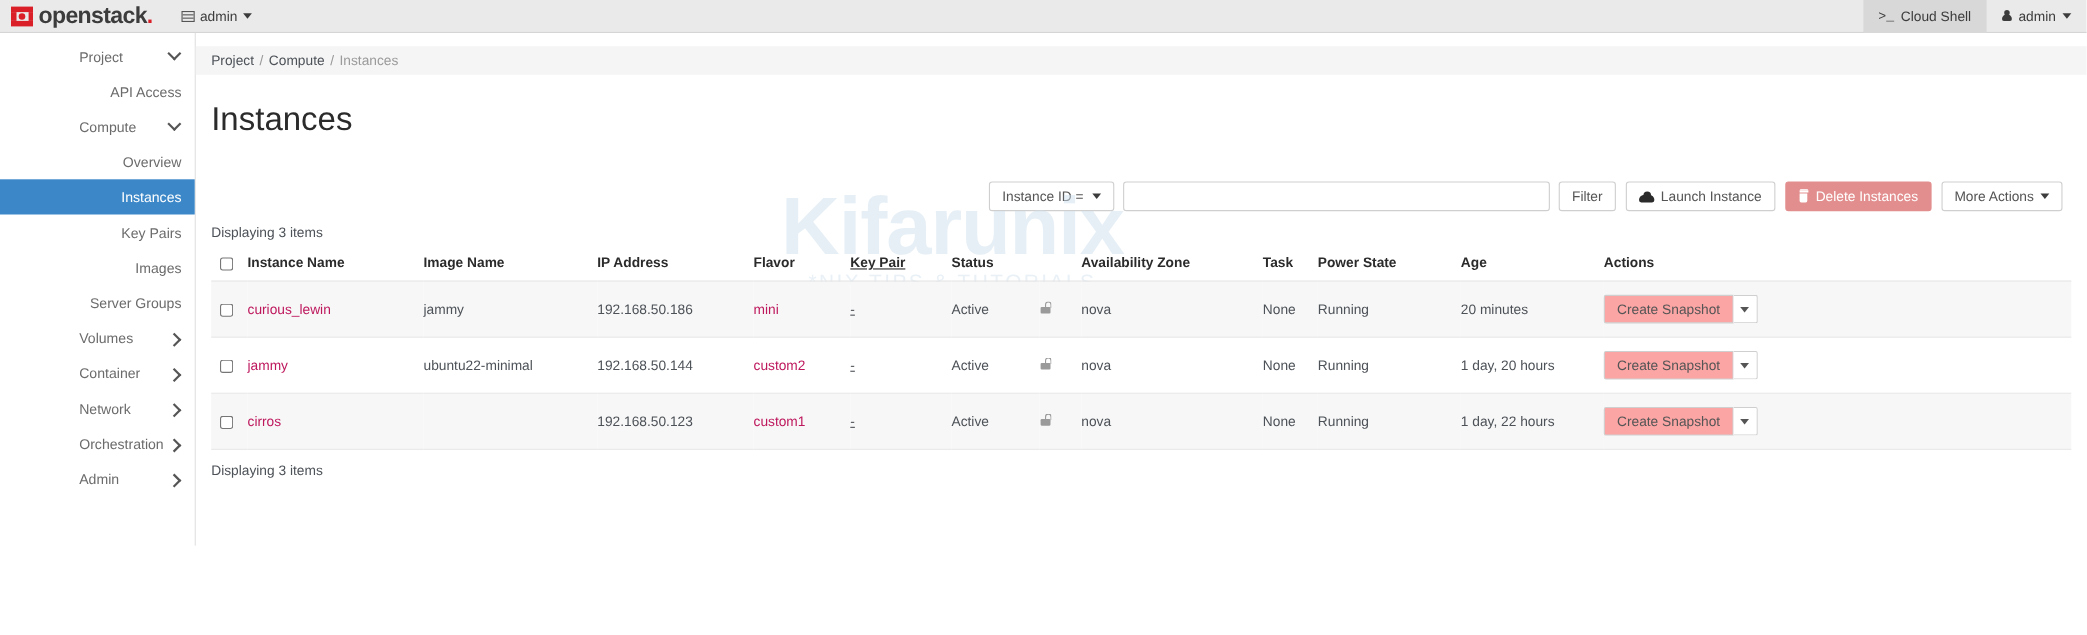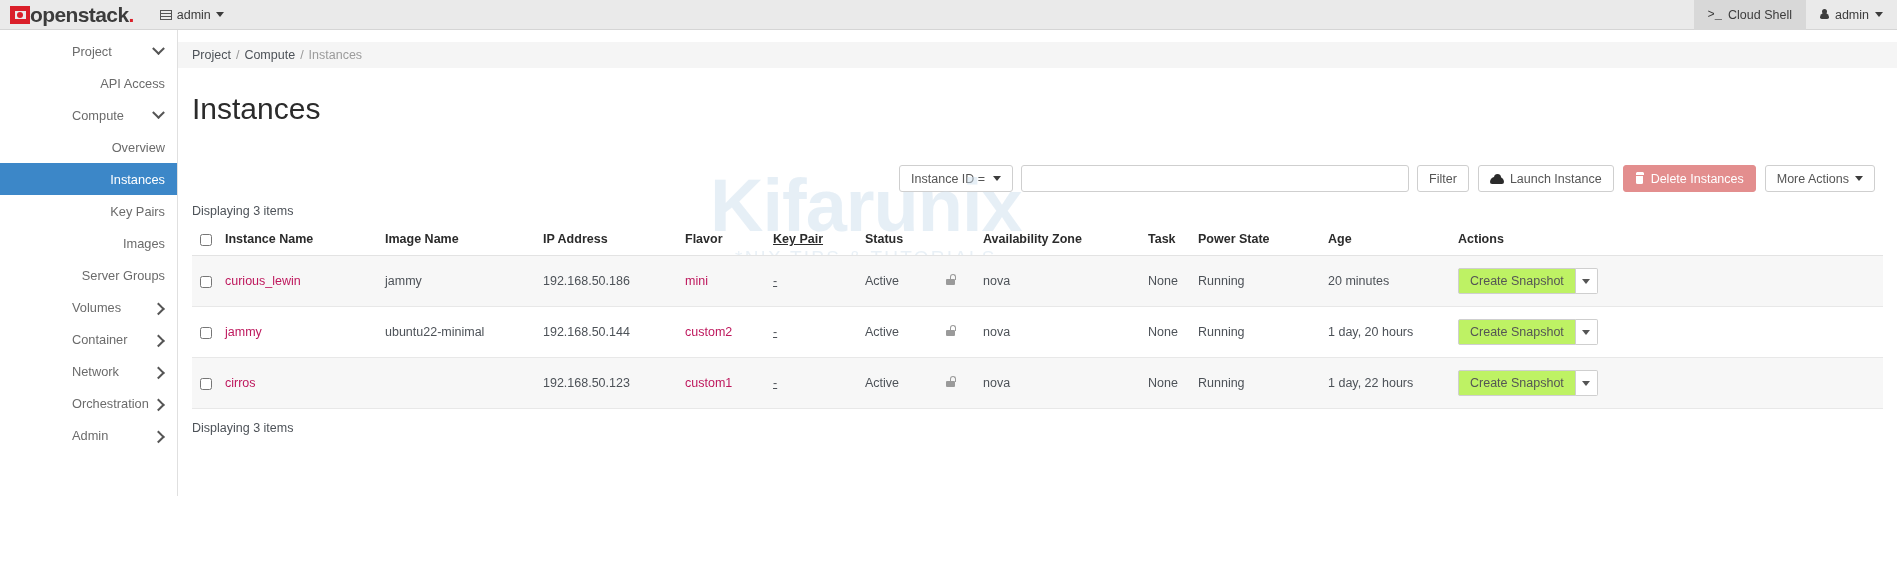--- a/index.html
+++ b/index.html
@@ -10,21 +10,21 @@
     font-size:13px; color:#4d5258;
     background:#fff; overflow:hidden;
   }
 
   
   .navbar {
     height:30px; background:#eaeaea;
     border-bottom:1px solid #d5d5d5;
     display:flex; align-items:center; position:relative;
   }
-  .brand { display:flex; align-items:center; padding-left:10px; }
+  .brand { display:flex; align-items:center; padding-left:10px; gap:5px; }
   .brand-mark { width:20px; height:18px; position:relative; flex:none; }
   .brand-mark i {
     position:absolute; background:#da1f29; display:block;
   }
   .brand-mark .bt { left:0; top:0; width:20px; height:5px; }
   .brand-mark .bb { left:0; bottom:0; width:20px; height:5px; }
   .brand-mark .bl { left:0; top:5px; width:4.5px; height:8px; }
   .brand-mark .br { right:0; top:5px; width:4.5px; height:8px; }
   .brand-mark .bc { left:7px; top:6px; width:6px; height:6px; border-radius:50%; }
   .brand-text {
@@ -199,21 +199,21 @@
     background:#9a9a9a; border-radius:1px;
   }
   .lock-ico .shackle {
     position:absolute; top:0; left:5px; width:6px; height:6px;
     border:1.6px solid #9a9a9a; border-bottom:none;
     border-radius:3px 3px 0 0;
   }
 
   .split { display:inline-flex; }
   .split .main {
-    height:26px; border:1px solid #cfcfcf; background:#bef264;
+    height:26px; border:1px solid #cfcfcf; background:#fca5a5;
     border-radius:2px 0 0 2px; font-size:12.5px; color:#555;
     display:inline-flex; align-items:center; padding:0 11px;
     cursor:pointer; white-space:nowrap;
   }
   .split .drop {
     height:26px; width:22px; border:1px solid #cfcfcf; border-left:none;
     background:#fff; border-radius:0 2px 2px 0;
     display:inline-flex; align-items:center; justify-content:center; cursor:pointer;
   }
   .caret-sm {

